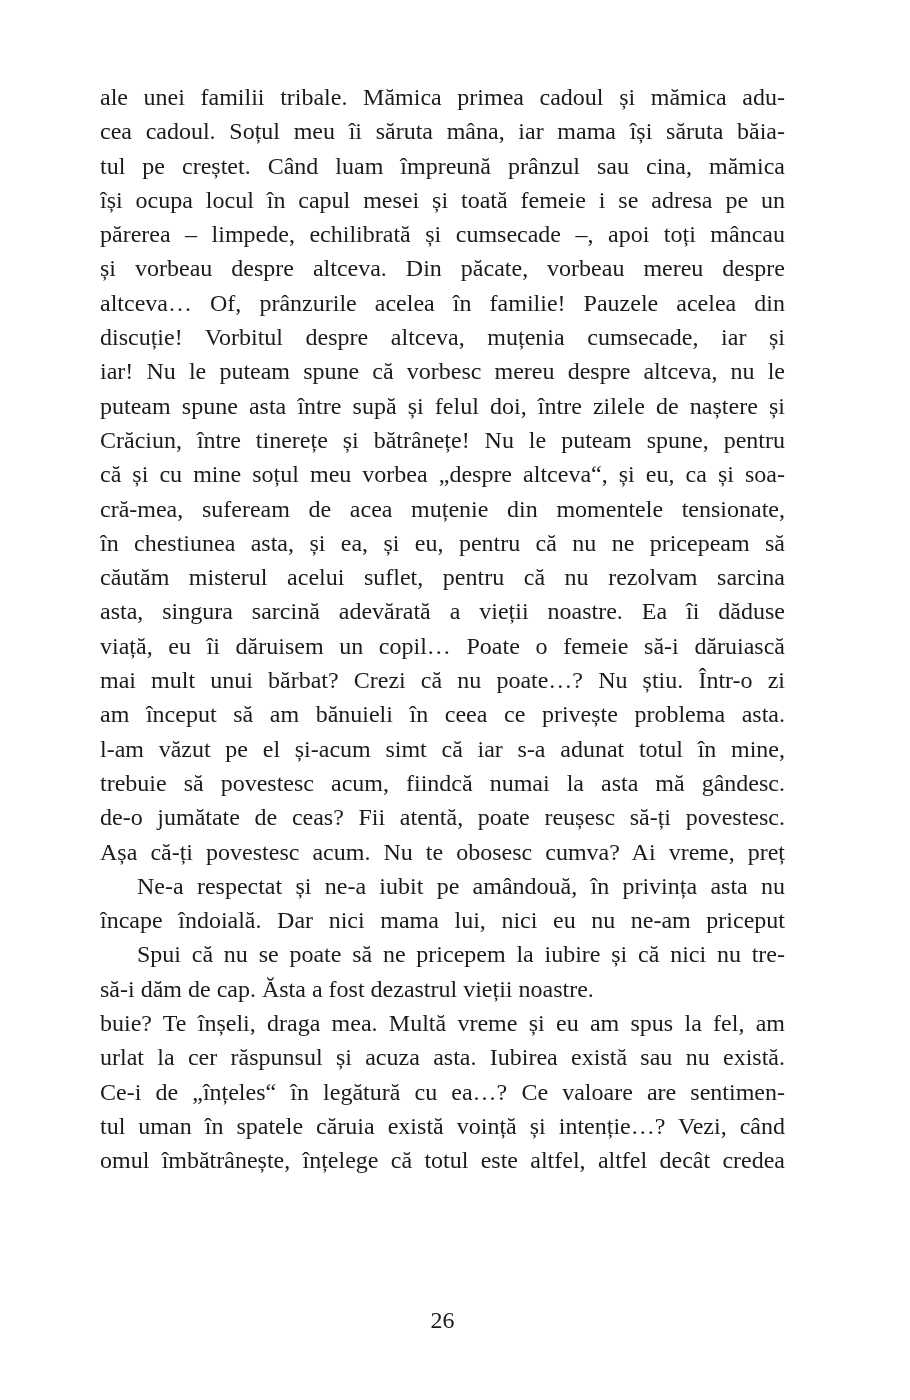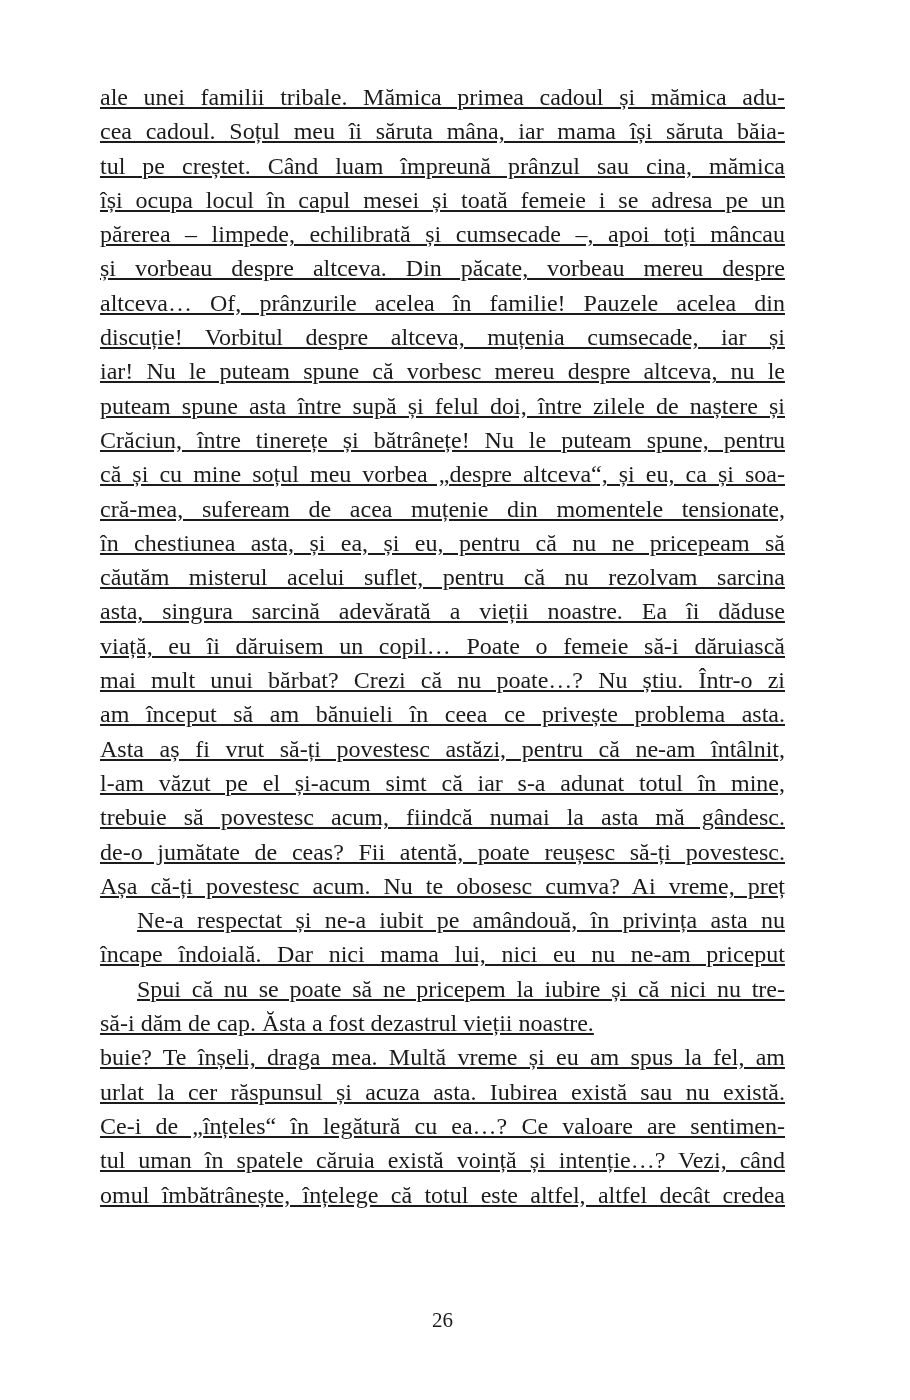--- a/index.html
+++ b/index.html
@@ -21,33 +21,32 @@
     width: 685px;
     font-size: 24px;
     line-height: 34.3px;
   }
   .line {
     text-align: justify;
     text-align-last: justify;
     -moz-text-align-last: justify;
     overflow: hidden;
     white-space: nowrap; 
-    text-decoration: underline;
   }
   .line.no-fill {
     text-align-last: left;
     -moz-text-align-last: left;
   }
   .line.indent { text-indent: 37px; }
   .folio {
     position: absolute;
     left: 100px; top: 1306px;
     width: 685px;
     text-align: center;
-    font-size: 21px;
+    font-size: 24px;
     line-height: 28px;
   }
 </style>
 </head>
 <body>
 
 <main class="page">
   <div class="text-block" id="text-block">
       <div class="line">ale unei familii tribale. Mămica primea cadoul și mămica adu-</div>
       <div class="line">cea cadoul. Soțul meu îi săruta mâna, iar mama își săruta băia-</div>
@@ -61,21 +60,20 @@
       <div class="line">puteam spune asta între supă și felul doi, între zilele de naștere și</div>
       <div class="line">Crăciun, între tinerețe și bătrânețe! Nu le puteam spune, pentru</div>
       <div class="line">că și cu mine soțul meu vorbea „despre altceva“, și eu, ca și soa-</div>
       <div class="line">cră-mea, sufeream de acea muțenie din momentele tensionate,</div>
       <div class="line">în chestiunea asta, și ea, și eu, pentru că nu ne pricepeam să</div>
       <div class="line">căutăm misterul acelui suflet, pentru că nu rezolvam sarcina</div>
       <div class="line">asta, singura sarcină adevărată a vieții noastre. Ea îi dăduse</div>
       <div class="line">viață, eu îi dăruisem un copil… Poate o femeie să-i dăruiască</div>
       <div class="line">mai mult unui bărbat? Crezi că nu poate…? Nu știu. Într-o zi</div>
       <div class="line">am început să am bănuieli în ceea ce privește problema asta.</div>
-      <div class="line">Asta aș fi vrut să-ți povestesc astăzi, pentru că ne-am întâlnit,</div>
       <div class="line">l-am văzut pe el și-acum simt că iar s-a adunat totul în mine,</div>
       <div class="line">trebuie să povestesc acum, fiindcă numai la asta mă gândesc.</div>
       <div class="line">de-o jumătate de ceas? Fii atentă, poate reușesc să-ți povestesc.</div>
       <div class="line">Așa că-ți povestesc acum. Nu te obosesc cumva? Ai vreme, preț</div>
       <div class="line indent">Ne-a respectat și ne-a iubit pe amândouă, în privința asta nu</div>
       <div class="line">încape îndoială. Dar nici mama lui, nici eu nu ne-am priceput</div>
       <div class="line indent">Spui că nu se poate să ne pricepem la iubire și că nici nu tre-</div>
       <div class="line no-fill">să-i dăm de cap. Ăsta a fost dezastrul vieții noastre.</div>
       <div class="line">buie? Te înșeli, draga mea. Multă vreme și eu am spus la fel, am</div>
       <div class="line">urlat la cer răspunsul și acuza asta. Iubirea există sau nu există.</div>

